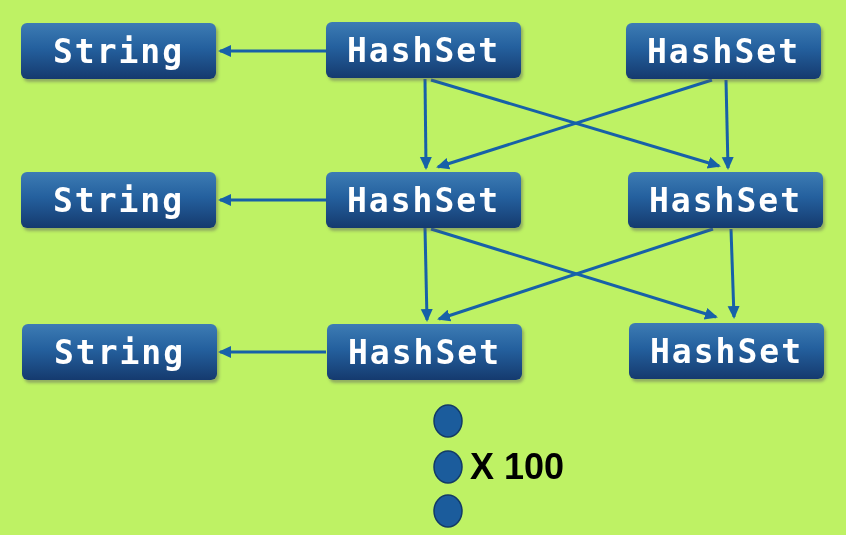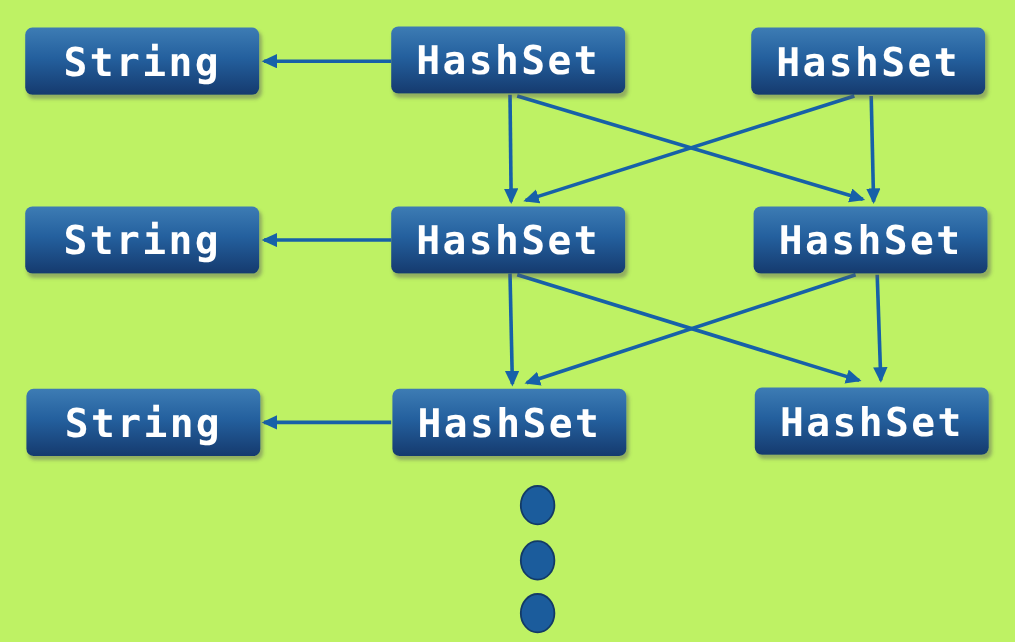--- a/index.html
+++ b/index.html
@@ -101,14 +101,15 @@
   <div class="node" style="left:626px; top:23px;">HashSet</div>
 
   <div class="node" style="left:21px;  top:172px;">String</div>
   <div class="node" style="left:326px; top:172px;">HashSet</div>
   <div class="node" style="left:628px; top:172px;">HashSet</div>
 
   <div class="node" style="left:22px;  top:324px;">String</div>
   <div class="node" style="left:327px; top:324px;">HashSet</div>
   <div class="node" style="left:629px; top:323px;">HashSet</div>
 
+  <div class="multiplier">X 100</div>
 
 </div>
 
 </body></html>

